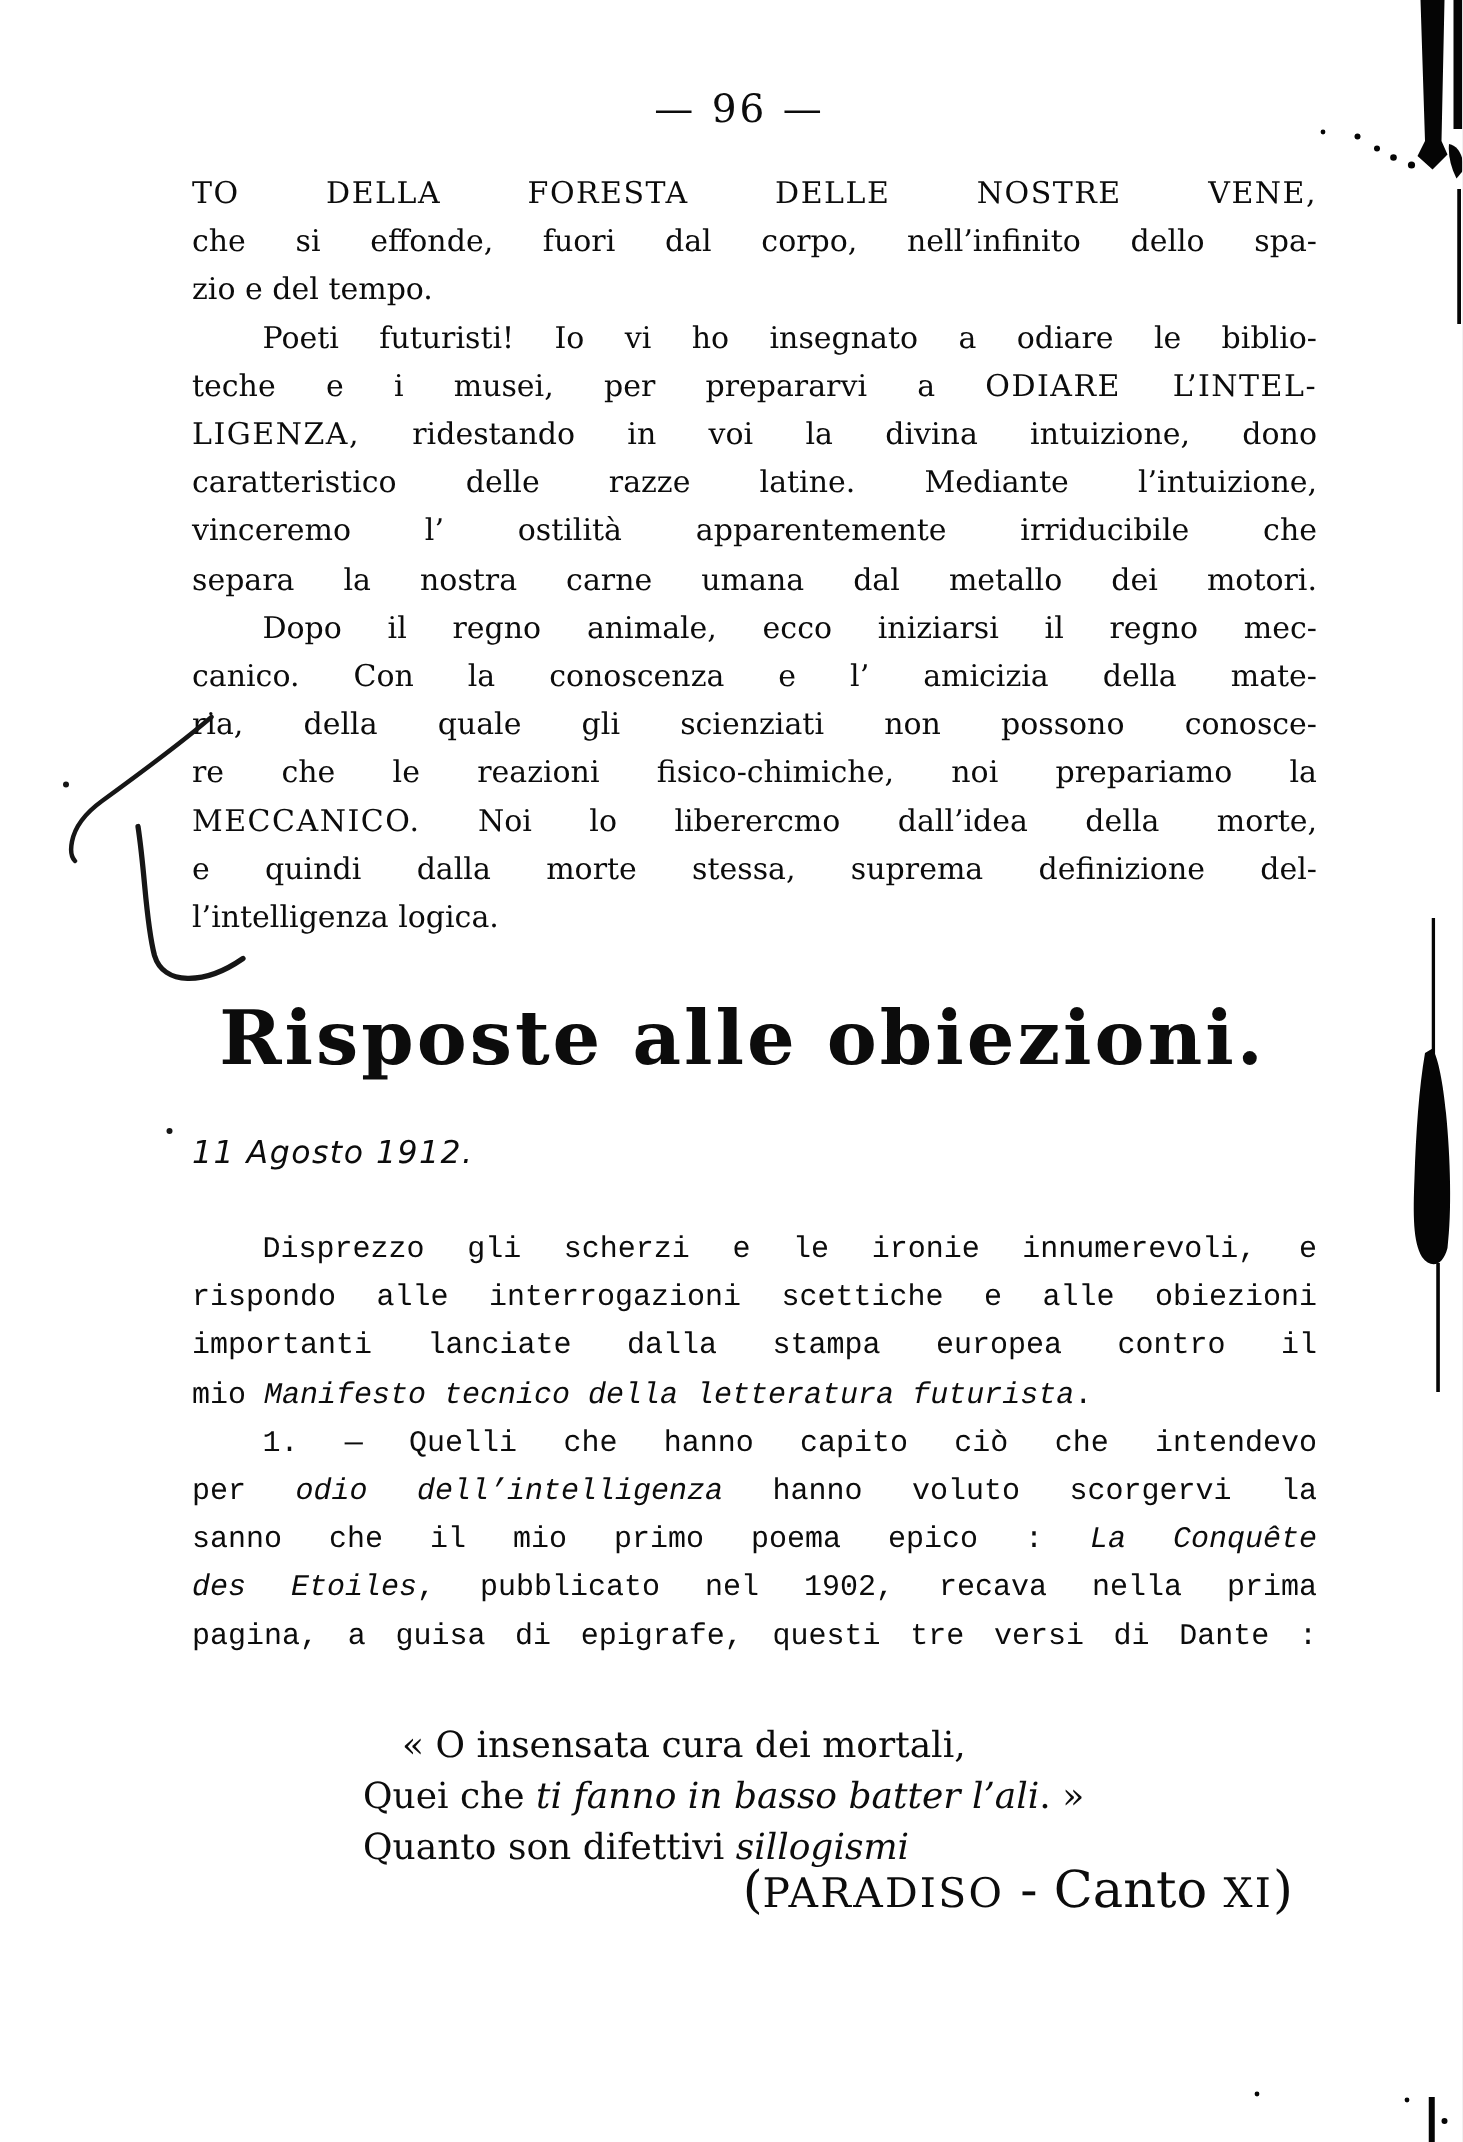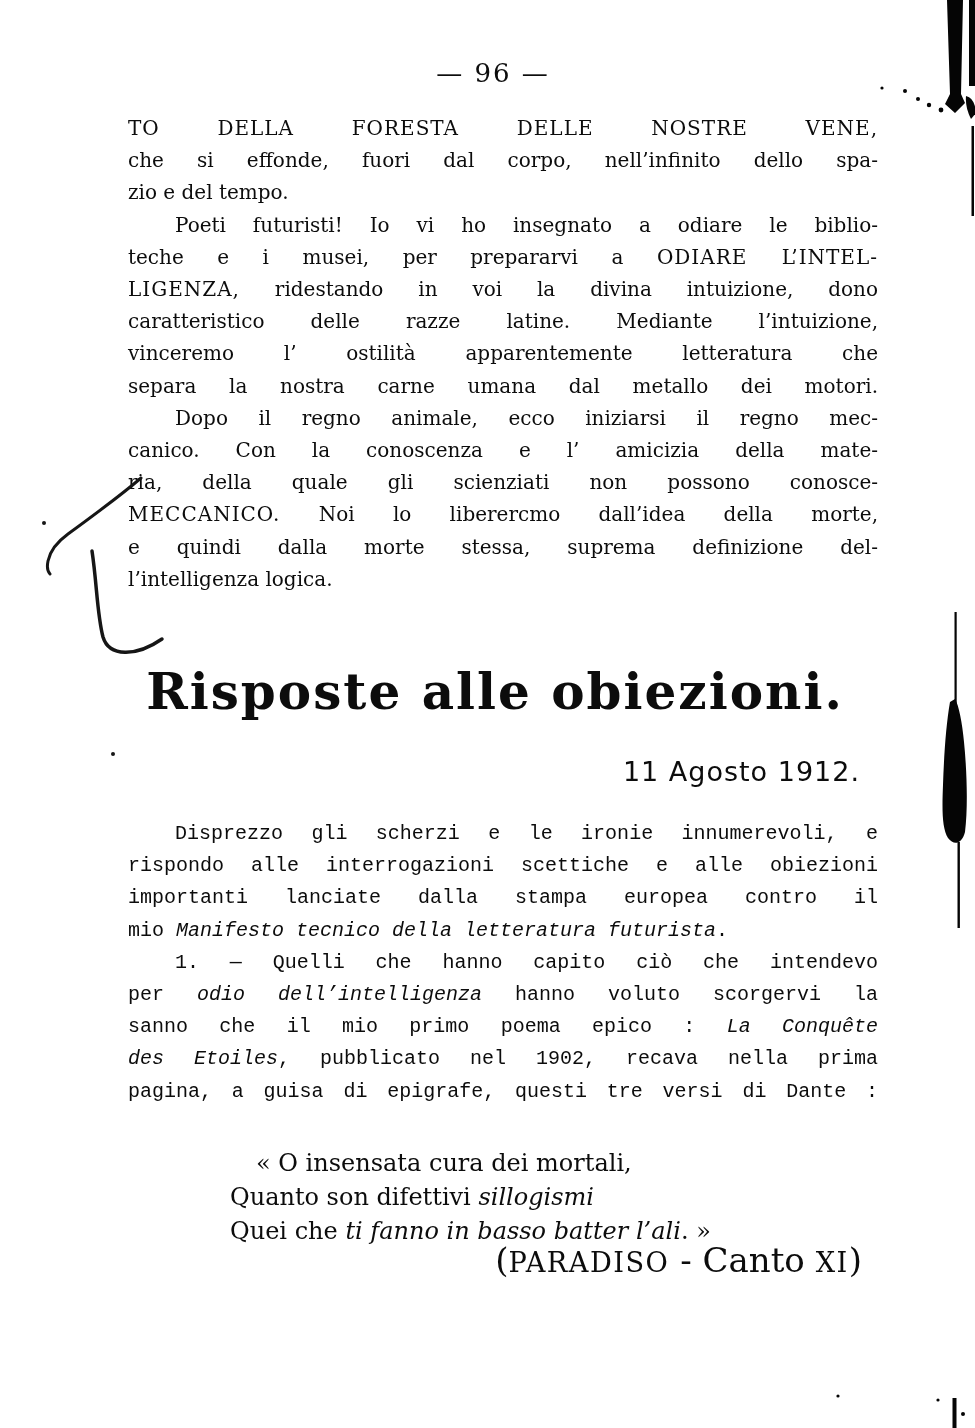--- a/index.html
+++ b/index.html
@@ -28,29 +28,28 @@
   .caps{letter-spacing:1px;}
   .i{font-style:italic;}
   .sc{font-size:0.8em;letter-spacing:1.5px;}
   .heading{
     position:absolute;top:662px;left:0;width:990px;
     text-align:center;
     font-size:50px;font-weight:bold;letter-spacing:2px;
   }
   .dateline{
     position:absolute;top:756px;left:128px;width:732px;
-    text-align:right;
     font-family:"DejaVu Sans", sans-serif;
-    font-size:27px;letter-spacing:1px;
+    font-style:italic;font-size:21px;letter-spacing:1px;
   }
   #quote{
     position:absolute;top:1146px;left:230px;width:640px;
     font-size:24px;line-height:34px;
   }
-  #quote .line{text-align:left;}
+  #quote .line{text-align:left;margin-left:12px;}
   #quote .line.indent{text-indent:26px;}
   .attrib{
     position:absolute;top:1240px;left:128px;width:734px;
     text-align:right;font-size:34px;
   }
   .attrib .line{text-align:right;}
   .artifacts{
     position:absolute;top:0;left:0;
     pointer-events:none;
   }
@@ -63,25 +62,26 @@
   <div class="pagenum">— 96 —</div>
 
   <div class="textblock" id="para1">
       <div class="line just"><span class="caps">TO DELLA FORESTA DELLE NOSTRE VENE,</span></div>
       <div class="line just"><span>che si effonde, fuori dal corpo, nell’infinito dello spa-</span></div>
       <div class="line"><span>zio e del tempo.</span></div>
       <div class="line just indent"><span>Poeti futuristi! Io vi ho insegnato a odiare le biblio-</span></div>
       <div class="line just"><span>teche e i musei, per prepararvi a </span><span class="caps">ODIARE L’INTEL-</span></div>
       <div class="line just"><span class="caps">LIGENZA,</span><span> ridestando in voi la divina intuizione, dono</span></div>
       <div class="line just"><span>caratteristico delle razze latine. Mediante l’intuizione,</span></div>
-      <div class="line just"><span>vinceremo l’ ostilità apparentemente letteratura che</span></div>
+      <div class="line just"><span>vinceremo l’ ostilità apparentemente irriducibile che</span></div>
       <div class="line just"><span>separa la nostra carne umana dal metallo dei motori.</span></div>
       <div class="line just indent"><span>Dopo il regno animale, ecco iniziarsi il regno mec-</span></div>
       <div class="line just"><span>canico. Con la conoscenza e l’ amicizia della mate-</span></div>
       <div class="line just"><span>ria, della quale gli scienziati non possono conosce-</span></div>
+      <div class="line just"><span>re che le reazioni fisico-chimiche, noi prepariamo la</span></div>
       <div class="line just"><span class="caps">MECCANICO.</span><span> Noi lo liberercmo dall’idea della morte,</span></div>
       <div class="line just"><span>e quindi dalla morte stessa, suprema definizione del-</span></div>
       <div class="line"><span>l’intelligenza logica.</span></div>
     </div>
 
   <div class="heading">Risposte alle obiezioni.</div>
 
   <div class="dateline">11 Agosto 1912.</div>
 
   <div class="textblock" id="para2">
@@ -91,22 +91,22 @@
       <div class="line"><span>mio </span><span class="i">Manifesto tecnico della letteratura futurista</span><span>.</span></div>
       <div class="line just indent"><span>1. — Quelli che hanno capito ciò che intendevo</span></div>
       <div class="line just"><span>per </span><span class="i">odio dell’intelligenza</span><span> hanno voluto scorgervi la</span></div>
       <div class="line just"><span>sanno che il mio primo poema epico : </span><span class="i">La Conquête</span></div>
       <div class="line just"><span class="i">des Etoiles</span><span>, pubblicato nel 1902, recava nella prima</span></div>
       <div class="line just"><span>pagina, a guisa di epigrafe, questi tre versi di Dante :</span></div>
     </div>
 
   <div class="textblock" id="quote">
       <div class="line indent"><span>« O insensata cura dei mortali,</span></div>
+      <div class="line"><span>Quei che </span><span class="i">ti fanno in basso batter l’ali</span><span>. »</span></div>
       <div class="line"><span>Quanto son difettivi </span><span class="i">sillogismi</span></div>
-      <div class="line"><span>Quei che </span><span class="i">ti fanno in basso batter l’ali</span><span>. »</span></div>
     </div>
 
   <div class="attrib">
       <div class="line"><span>(</span><span class="sc">PARADISO</span><span> - Canto </span><span class="sc">XI</span><span>)</span></div>
     </div>
 
   <svg class="artifacts" width="975" height="1428" viewBox="0 0 975 1428">
 
     <g fill="#050505">
       <polygon points="947,0 963,0 961,94 965,103 955,113 945,104 950,94"></polygon>

